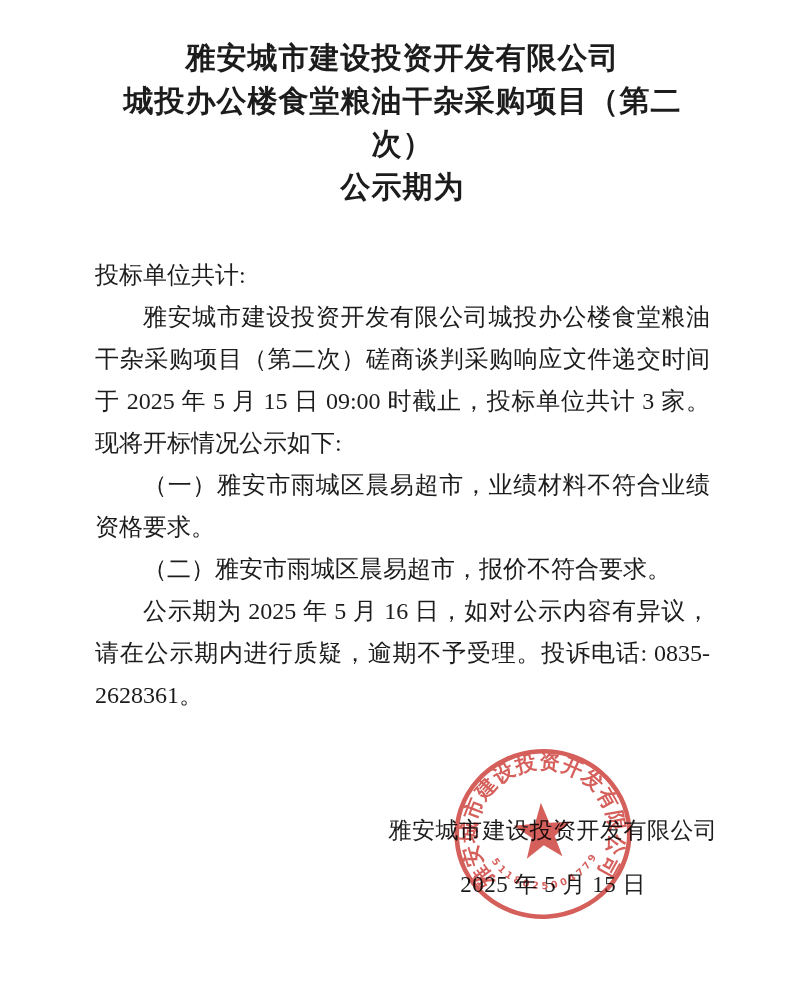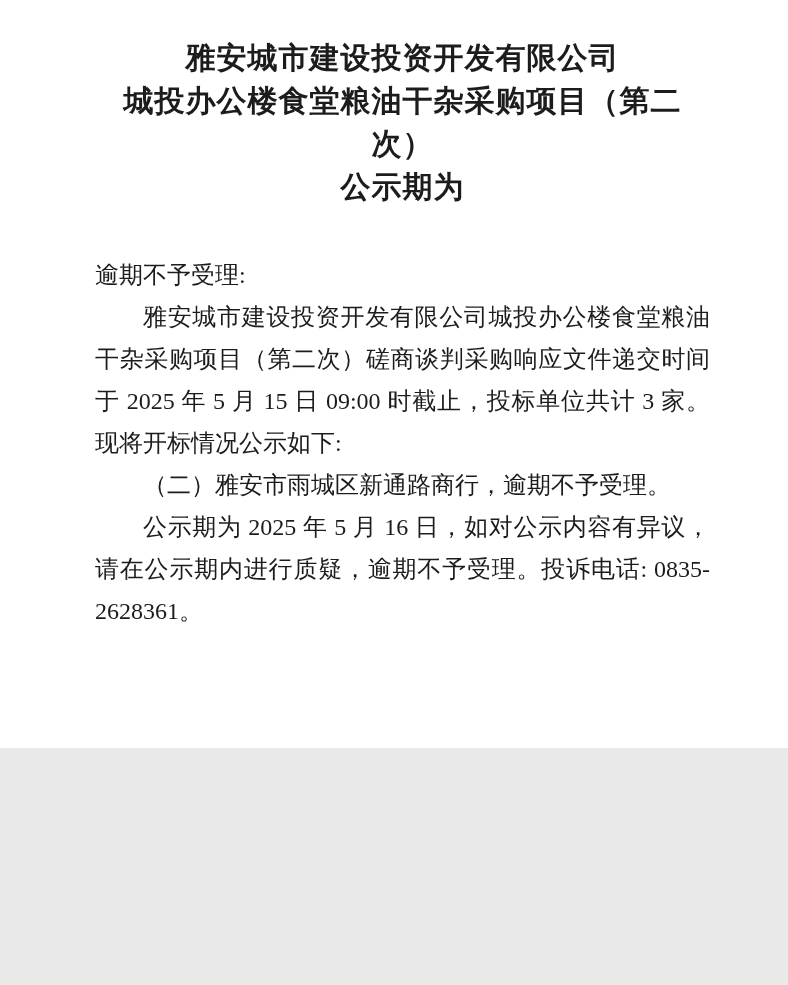--- a/index.html
+++ b/index.html
@@ -1,20 +1,20 @@
 <!DOCTYPE html>
 <html><head>
 <meta charset="utf-8">
 <style>
   * { margin: 0; padding: 0; box-sizing: border-box; }
   html, body { background: #e9e9e9; }
   .page {
     position: relative;
     width: 788px;
-    height: 748px;
+    height: 985px;
     margin: 0 auto;
     background: #ffffff;
     font-family: "Liberation Serif", "DejaVu Serif", serif;
     color: #1c1c1c;
     overflow: hidden;
   }
   .content {
     padding: 36px 78px 0 95px;
   }
   .doc-title {
@@ -73,23 +73,24 @@
 <div class="page">
 
   <div class="content">
     <h1 class="doc-title">
       <span class="tline">雅安城市建设投资开发有限公司</span>
       <span class="tline">城投办公楼食堂粮油干杂采购项目（第二次）</span>
       <span class="tline">公示期为</span>
     </h1>
 
     <div class="body-text">
-      <p class="salutation">逾期不予受理:</p>
+      <p class="salutation">投标单位共计:</p>
       <p class="para">雅安城市建设投资开发有限公司城投办公楼食堂粮油干杂采购项目（第二次）磋商谈判采购响应文件递交时间于 2025 年 5 月 15 日 09:00 时截止，投标单位共计 3 家。现将开标情况公示如下:</p>
-      <p class="para">（二）雅安市雨城区新通路商行，逾期不予受理。</p>
+      <p class="para">（一）雅安市雨城区晨易超市，业绩材料不符合业绩资格要求。</p>
+      <p class="para">（二）雅安市雨城区晨易超市，报价不符合要求。</p>
       <p class="para">公示期为 2025 年 5 月 16 日，如对公示内容有异议，请在公示期内进行质疑，逾期不予受理。投诉电话: 0835-2628361。</p>
     </div>
   </div>
 
   <div class="signature">
     <div class="sig-company">雅安城市建设投资开发有限公司</div>
     <div class="sig-date">2025 年 5 月 15 日</div>
   </div>
 
   <svg class="seal" viewBox="0 0 200 196" xmlns="http://www.w3.org/2000/svg">

